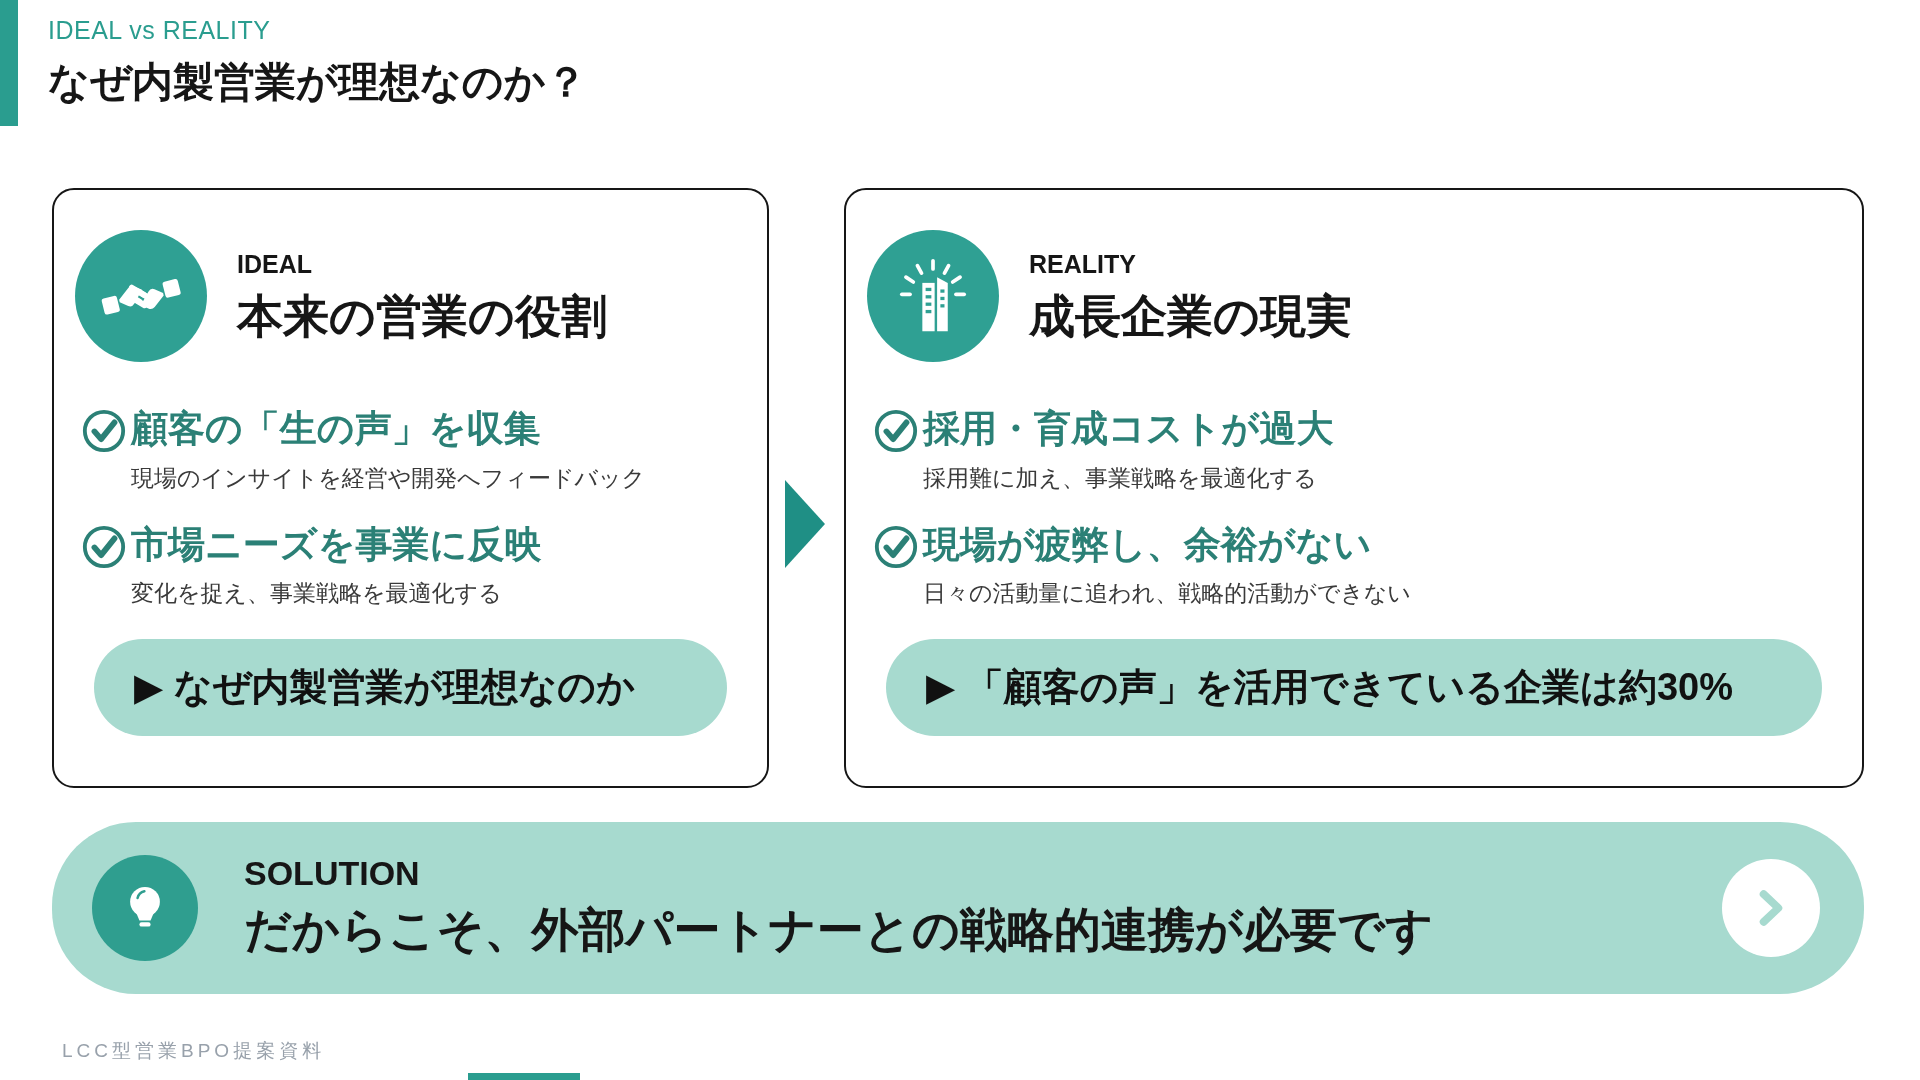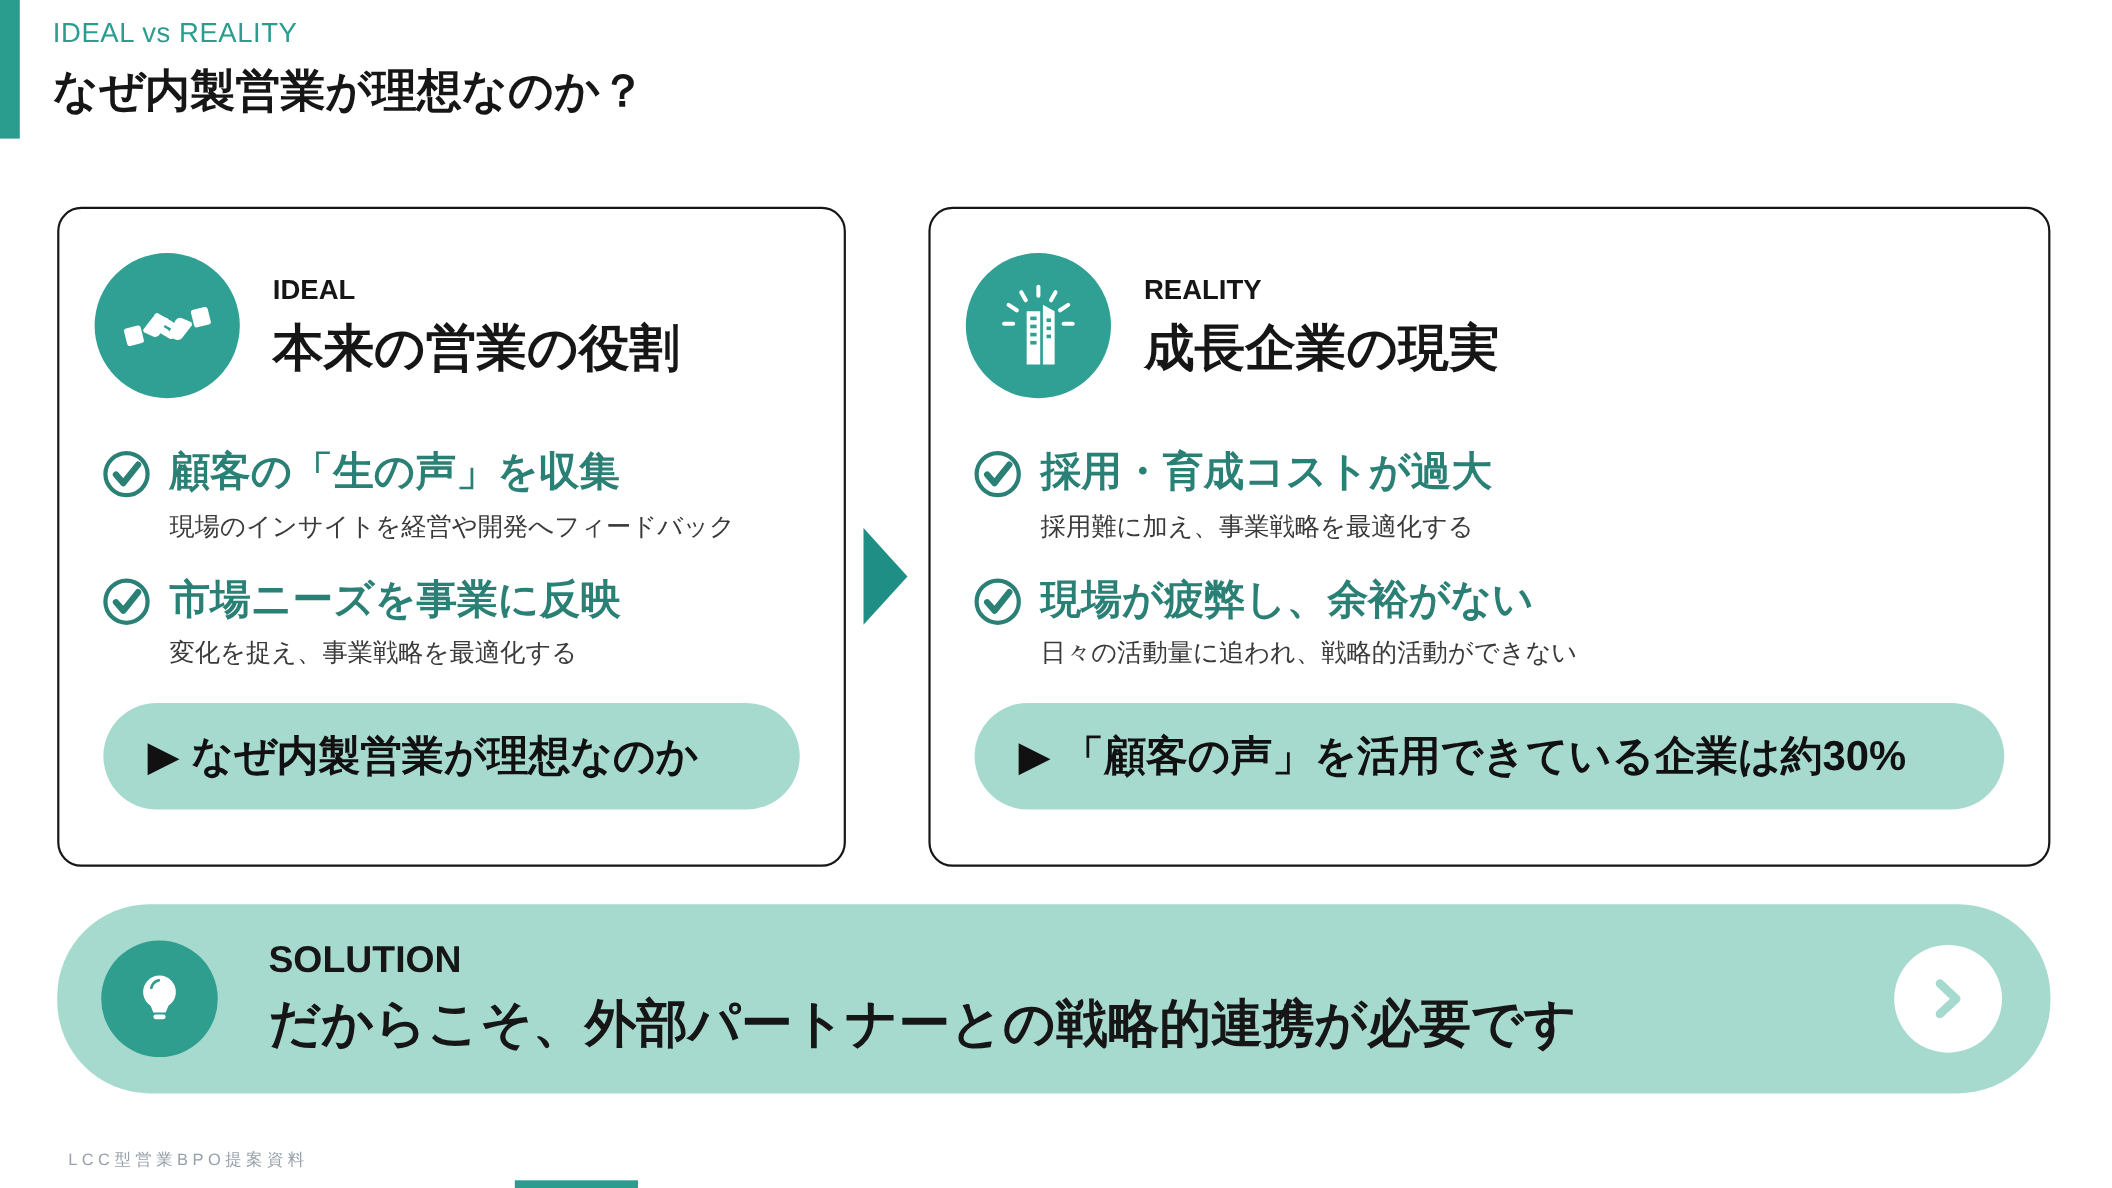--- a/index.html
+++ b/index.html
@@ -9,38 +9,38 @@
   }
   
   .accent-bar{position:absolute;left:0;top:0;width:18px;height:126px;background:#2a9d8f;}
   .header{position:absolute;left:48px;top:16px;}
   .eyebrow{font-size:25px;font-weight:400;color:#2a9d8f;letter-spacing:0.5px;}
   .page-title{margin-top:10px;font-size:41px;font-weight:800;color:#161616;}
   
   .cards{position:absolute;left:52px;top:188px;width:1812px;height:600px;}
   .card{
     position:absolute;top:0;height:600px;background:#fff;border:2.5px solid #161616;
-    border-radius:22px;box-sizing:border-box;padding:40px 40px 0 32px;
+    border-radius:22px;box-sizing:border-box;padding:40px 40px 0 21px;
   }
   .card-ideal{left:0;width:717px;}
   .card-reality{left:792px;width:1020px;}
   .between-arrow{
     position:absolute;left:733px;top:292px;width:0;height:0;
     border-left:40px solid #1f8f85;border-top:44px solid transparent;border-bottom:44px solid transparent;
   }
   .card-head{display:flex;align-items:center;gap:30px;}
   .icon-circle{
     width:132px;height:132px;border-radius:50%;background:#2fa093;flex:none;
     display:flex;align-items:center;justify-content:center;
   }
   .icon-circle svg{width:82px;height:82px;}
   .card-label{font-size:25px;font-weight:800;color:#161616;}
   .card-heading{font-size:46px;font-weight:800;color:#161616;margin-top:12px;line-height:1.1;}
   .items{margin:46px 0 0 6px;}
-  .item{display:flex;gap:16px;margin-bottom:30px;}
+  .item{display:flex;gap:4px;margin-bottom:30px;}
   .check-icon{width:46px;height:46px;flex:none;color:#2b8076;margin-top:0;}
   .item-title{font-size:37px;font-weight:800;color:#2b8076;line-height:1.15;}
   .item-desc{font-size:23px;font-weight:500;color:#3a3a3a;margin-top:12px;}
   .pill{
     position:absolute;left:40px;right:40px;bottom:50px;height:97px;border-radius:50px;
     background:#a7dacf;display:flex;align-items:center;padding:0 40px;box-sizing:border-box;
     font-size:38px;font-weight:800;color:#111;white-space:nowrap;
   }
   
   .solution{
@@ -55,21 +55,21 @@
   .sol-text{margin-left:46px;}
   .sol-label{font-size:34px;font-weight:800;color:#161616;}
   .sol-heading{font-size:47px;font-weight:800;color:#161616;margin-top:6px;}
   .chev-circle{
     margin-left:auto;margin-right:44px;width:98px;height:98px;border-radius:50%;background:#fff;
     flex:none;display:flex;align-items:center;justify-content:center;
   }
   .chev-circle svg{width:46px;height:46px;}
   
   .footer-text{
-    position:absolute;left:62px;bottom:16px;font-size:15px;font-weight:500;
+    position:absolute;left:62px;bottom:16px;font-size:19px;font-weight:500;
     color:#98a1ab;letter-spacing:4px;
   }
   .bottom-bar{position:absolute;left:468px;bottom:0;width:112px;height:7px;background:#2a9d8f;}
 </style>
 </head>
 <body>
 
 <div class="slide">
 
   <div class="accent-bar"></div>

